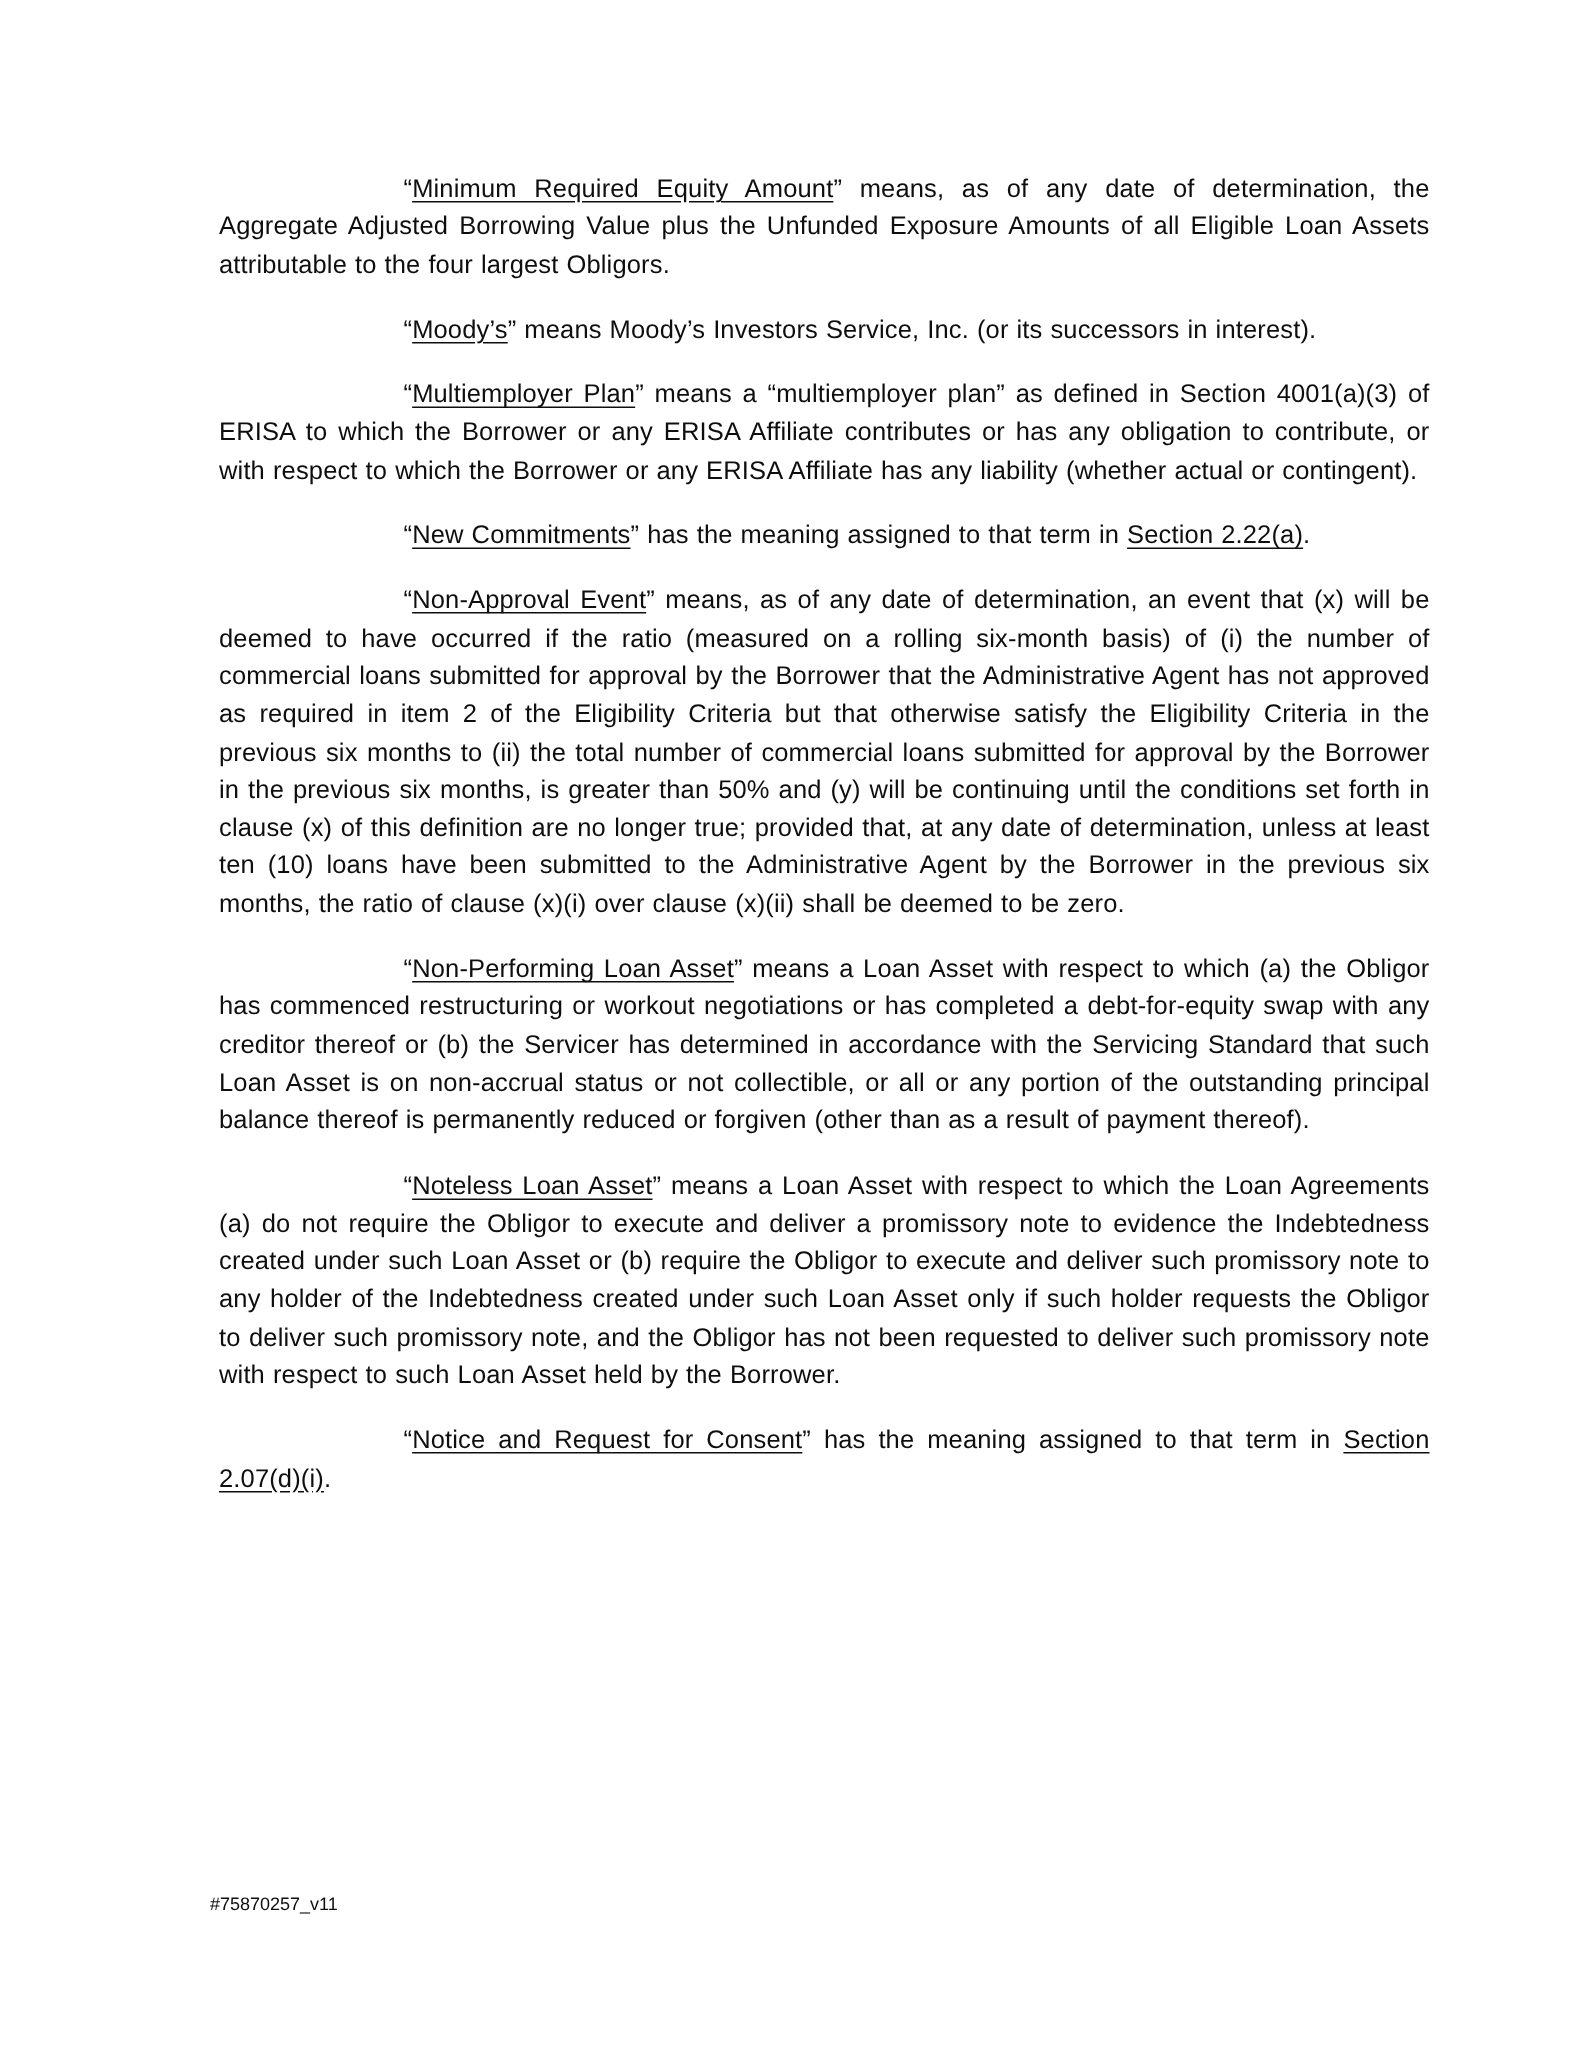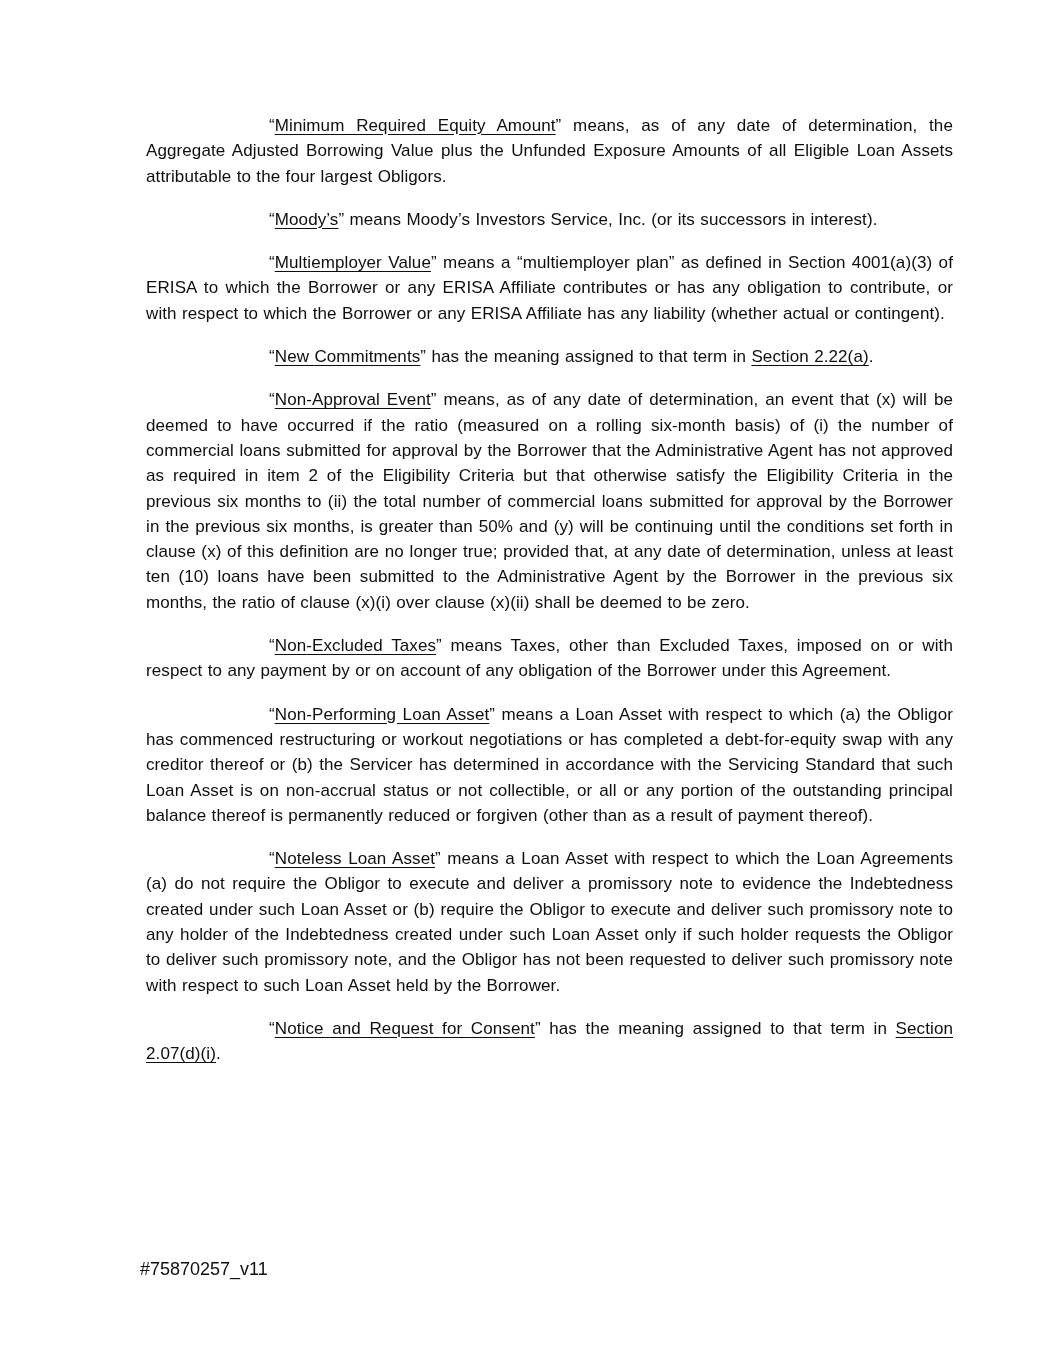--- a/index.html
+++ b/index.html
@@ -38,44 +38,43 @@
     word-spacing: 0.5px;
   }
   .u {
     text-decoration: underline;
     text-underline-offset: 3px;
   }
   .footer-id {
     position: absolute;
     left: 117px;
     top: 1261px;
-    font-size: 18px;
+    font-size: 12px;
     line-height: 16px;
   }
   .footer-pagenum {
     position: absolute;
     left: 0;
     top: 1261px;
     width: 1055px;
     text-align: right;
     font-size: 13.5px;
     line-height: 16px;
     pointer-events: none;
   }
 </style>
 </head>
 <body>
 
 <div class="page">
   <div class="content">
       <p class="para"><span>“</span><span class="u">Minimum Required Equity Amount</span><span>” means, as of any date of determination, the Aggregate Adjusted Borrowing Value plus the Unfunded Exposure Amounts of all Eligible Loan Assets attributable to the four largest Obligors.</span></p>
       <p class="para"><span>“</span><span class="u">Moody’s</span><span>” means Moody’s Investors Service, Inc. (or its successors in interest).</span></p>
-      <p class="para"><span>“</span><span class="u">Multiemployer Value</span><span>” means a “multiemployer plan” as defined in Section 4001(a)(3) of ERISA to which the Borrower or any ERISA Affiliate contributes or has any obligation to contribute, or with respect to which the Borrower or any ERISA Affiliate has any liability (whether actual or contingent).</span></p>
+      <p class="para"><span>“</span><span class="u">Multiemployer Plan</span><span>” means a “multiemployer plan” as defined in Section 4001(a)(3) of ERISA to which the Borrower or any ERISA Affiliate contributes or has any obligation to contribute, or with respect to which the Borrower or any ERISA Affiliate has any liability (whether actual or contingent).</span></p>
       <p class="para"><span>“</span><span class="u">New Commitments</span><span>” has the meaning assigned to that term in </span><span class="u">Section 2.22(a)</span><span>.</span></p>
       <p class="para"><span>“</span><span class="u">Non-Approval Event</span><span>” means, as of any date of determination, an event that (x) will be deemed to have occurred if the ratio (measured on a rolling six-month basis) of (i) the number of commercial loans submitted for approval by the Borrower that the Administrative Agent has not approved as required in item 2 of the Eligibility Criteria but that otherwise satisfy the Eligibility Criteria in the previous six months to (ii) the total number of commercial loans submitted for approval by the Borrower in the previous six months, is greater than 50% and (y) will be continuing until the conditions set forth in clause (x) of this definition are no longer true; provided that, at any date of determination, unless at least ten (10) loans have been submitted to the Administrative Agent by the Borrower in the previous six months, the ratio of clause (x)(i) over clause (x)(ii) shall be deemed to be zero.</span></p>
-      <p class="para"><span>“</span><span class="u">Non-Excluded Taxes</span><span>” means Taxes, other than Excluded Taxes, imposed on or with respect to any payment by or on account of any obligation of the Borrower under this Agreement.</span></p>
       <p class="para"><span>“</span><span class="u">Non-Performing Loan Asset</span><span>” means a Loan Asset with respect to which (a) the Obligor has commenced restructuring or workout negotiations or has completed a debt-for-equity swap with any creditor thereof or (b) the Servicer has determined in accordance with the Servicing Standard that such Loan Asset is on non-accrual status or not collectible, or all or any portion of the outstanding principal balance thereof is permanently reduced or forgiven (other than as a result of payment thereof).</span></p>
       <p class="para"><span>“</span><span class="u">Noteless Loan Asset</span><span>” means a Loan Asset with respect to which the Loan Agreements (a) do not require the Obligor to execute and deliver a promissory note to evidence the Indebtedness created under such Loan Asset or (b) require the Obligor to execute and deliver such promissory note to any holder of the Indebtedness created under such Loan Asset only if such holder requests the Obligor to deliver such promissory note, and the Obligor has not been requested to deliver such promissory note with respect to such Loan Asset held by the Borrower.</span></p>
       <p class="para"><span>“</span><span class="u">Notice and Request for Consent</span><span>” has the meaning assigned to that term in </span><span class="u">Section 2.07(d)(i)</span><span>.</span></p>
     </div>
   <div class="footer-id">#75870257_v11</div>
   <div class="footer-pagenum">27</div>
 </div>
 
 </body></html>

